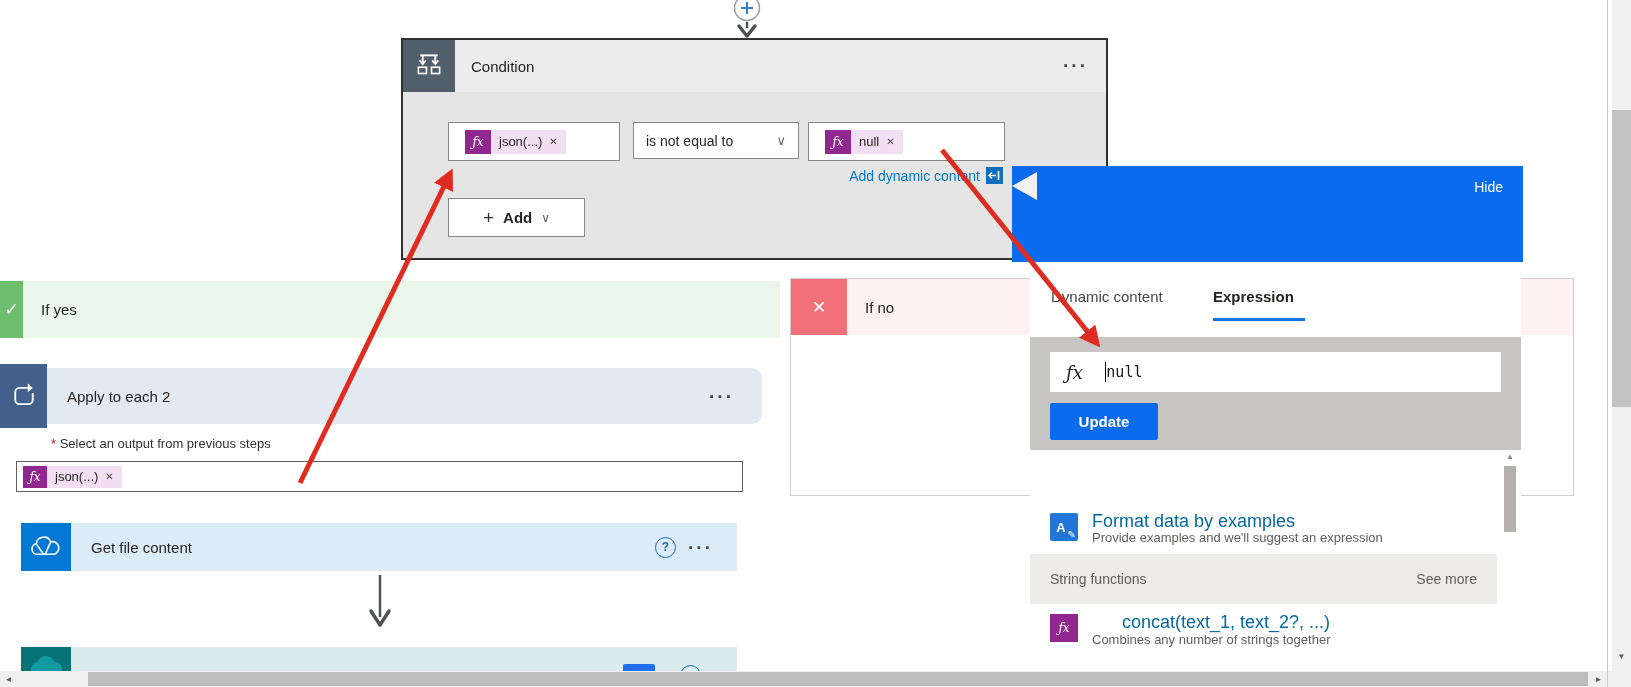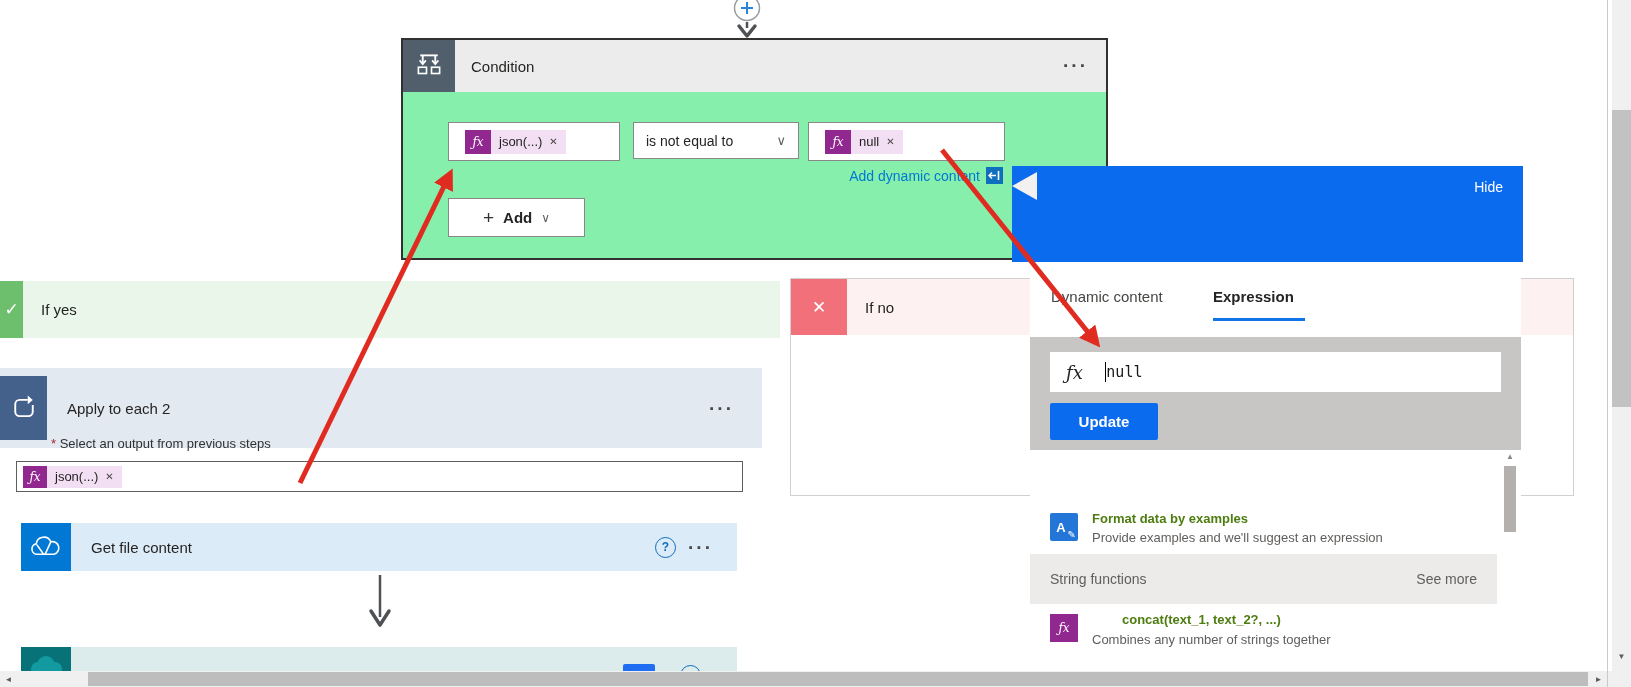--- a/index.html
+++ b/index.html
@@ -10,36 +10,36 @@
     color:#323130;
   }
   .abs{position:absolute;}
   .flex{display:flex;align-items:center;}
   
   .card-hdr{display:flex;align-items:center;}
   .hdr-title{font-size:15px;color:#252423;}
   .menu-dots{font-size:19px;font-weight:bold;letter-spacing:2px;color:#484644;line-height:1;}
   .icon-sq{display:flex;align-items:center;justify-content:center;flex:none;}
   
-  .cond-card{left:401px;top:38px;width:703px;height:218px;background:#86efac;border:2px solid #323130;}
+  .cond-card{left:401px;top:38px;width:703px;height:218px;background:#e5e5e5;border:2px solid #323130;}
   .cond-hdr{position:absolute;left:0;top:0;right:0;height:52px;background:#ececec;}
   
   .field{position:absolute;background:#fff;border:1px solid #8a8886;height:37px;display:flex;align-items:center;}
   .chip{display:flex;align-items:center;height:24px;margin-left:16px;}
   .chip .fx{background:#91288f;color:#fff;width:26px;height:24px;display:flex;align-items:center;justify-content:center;
     font-family:"DejaVu Serif","Liberation Serif",serif;font-style:italic;font-size:12px;}
   .chip .lbl{background:#f3dff3;height:24px;display:flex;align-items:center;padding:0 8px;font-size:13px;color:#201f1e;gap:7px;}
   .chip .x{font-size:10px;color:#484644;cursor:pointer;}
   
   .branch-hdr{display:flex;align-items:center;}
   
   .panel{left:1030px;top:262px;width:491px;height:410px;background:#ffffff;}
   .tab{font-size:15px;cursor:pointer;}
   .sec-hdr{background:#edebe9;color:#605e5c;font-size:14px;display:flex;align-items:center;justify-content:space-between;padding:0 20px;}
-  .item-title{font-size:13px;font-weight:bold;color:#4d7c0f;}
+  .item-title{font-size:18px;font-weight:normal;color:#0369a1;}
   .item-sub{font-size:13px;color:#605e5c;}
   .fxserif{font-family:"DejaVu Serif","Liberation Serif",serif;font-style:italic;}
   a.wlink{color:#fff;text-decoration:underline;cursor:pointer;}
   .help-circle{width:19px;height:19px;border:1.6px solid #0f6cbd;border-radius:50%;color:#0f6cbd;
     display:flex;align-items:center;justify-content:center;font-size:12px;font-weight:bold;}
   
   .sb-arrow{color:#5a5a5a;font-size:8px;display:flex;align-items:center;justify-content:center;}
 </style>
 </head>
 <body>
@@ -116,21 +116,21 @@
 
 <div class="abs" style="left:790px;top:278px;width:784px;height:218px;background:#fff;border:1px solid #d2d0ce;box-sizing:border-box;">
   <div class="branch-hdr" style="height:56px;background:#fdf1f1;">
     <div class="icon-sq" style="width:56px;height:56px;background:#f1707a;color:#fff;font-size:17px;">
         <span>✕</span>
       </div>
     <span style="margin-left:18px;font-size:15px;color:#252423;">If no</span>
   </div>
 </div>
 
-<div class="abs branch-hdr" style="left:0;top:368px;width:762px;height:80px;background:#e3e9f1;">
+<div class="abs branch-hdr" style="left:0;top:368px;width:762px;height:56px;background:#e3e9f1;border-radius:10px;">
   <div class="icon-sq" style="width:47px;height:64px;background:#44618c;">
     <svg width="30" height="30" viewBox="0 0 48 48">
       <path d="M30 11 H17 a7 7 0 0 0 -7 7 v12 a7 7 0 0 0 7 7 h14 a7 7 0 0 0 7 -7 V19" stroke="#fff" stroke-width="3" fill="none"></path>
       <path d="M30 4 L38 11 L30 18 Z" fill="#fff"></path>
     </svg>
   </div>
   <span style="margin-left:20px;font-size:15px;color:#252423;">Apply to each 2</span>
   <span class="menu-dots" style="position:absolute;right:28px;">···</span>
 </div>
 

